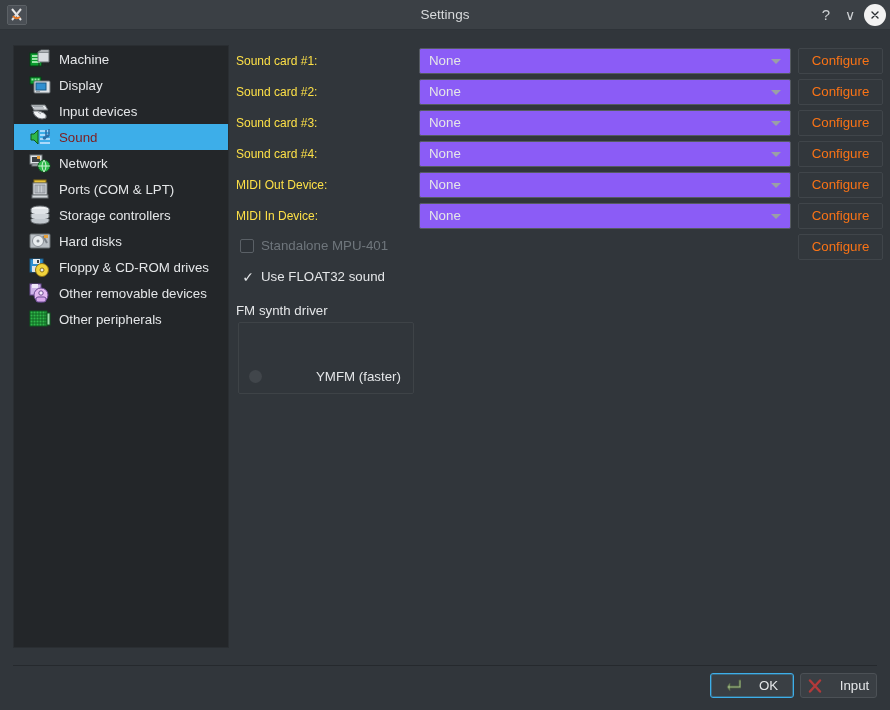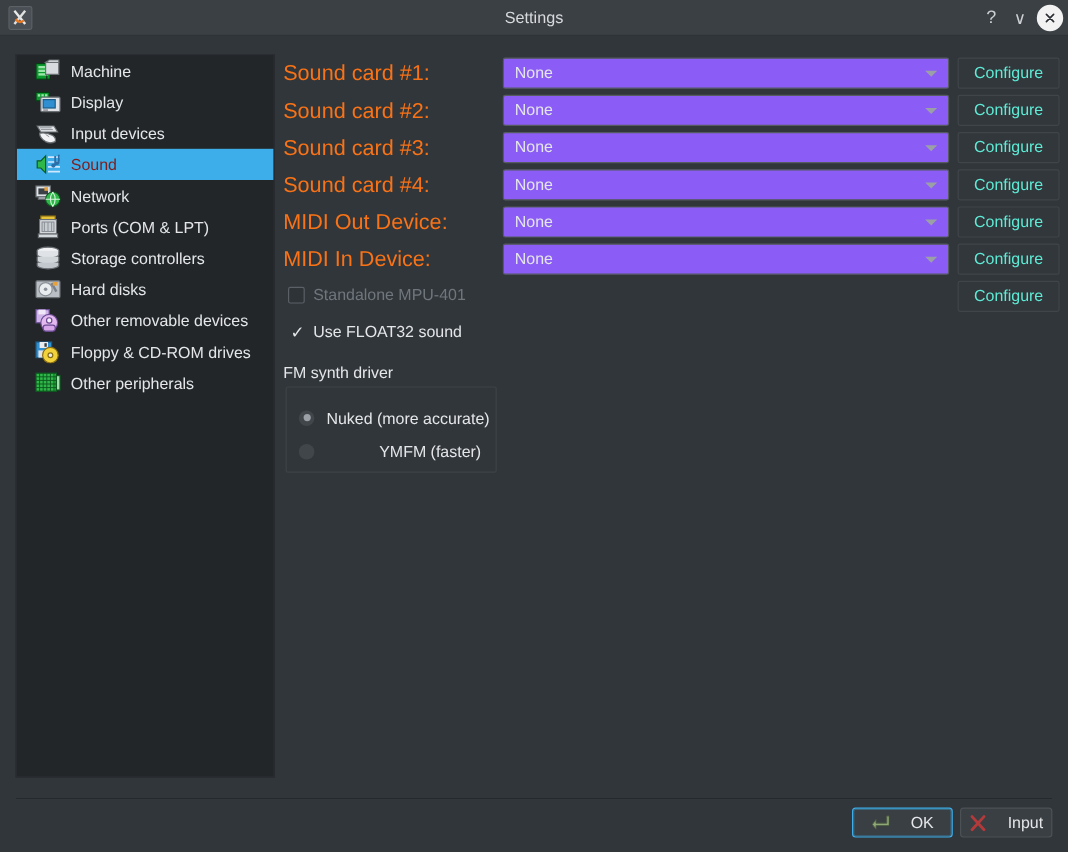--- a/index.html
+++ b/index.html
@@ -95,22 +95,22 @@
 
   
   #main { position: absolute; left: 236px; top: 45px; width: 648px; height: 600px; }
   .row {
     position: absolute;
     left: 0; width: 648px; height: 26px;
   }
   .row-label {
     position: absolute; left: 0; top: 0;
     height: 26px; line-height: 26px;
-    font-size: 18px;
-    color: #f97316;
+    font-size: 12px;
+    color: #fde047;
     white-space: nowrap;
   }
   .combo {
     position: absolute; left: 183px; top: 0;
     width: 372px; height: 26px;
     background: #8b5cf6;
     border: 1px solid #555b61;
     border-radius: 2px;
   }
   .combo-text {
@@ -125,21 +125,21 @@
     border-left: 5px solid transparent;
     border-right: 5px solid transparent;
     border-top: 5px solid #9aa0a6;
   }
   .cfg-btn {
     position: absolute; left: 562px; top: 0;
     width: 85px; height: 26px;
     line-height: 24px;
     text-align: center;
     font-size: 13.3px;
-    color: #5eead4;
+    color: #f97316;
     background: #32373c;
     border: 1px solid #40454a;
     border-radius: 2px;
   }
 
   
   .check-row { position: absolute; left: 0; height: 24px; }
   .cb-box {
     position: absolute; left: 4px; top: 4px;
     width: 14px; height: 14px;
@@ -356,47 +356,47 @@
           <path d="M14 5 L18 12" stroke="#7b8188" stroke-width="2"></path>
           <rect x="15" y="4" width="4" height="3" fill="#e8a13a"></rect>
         </svg>
       </span>
       <span class="side-label">Hard disks</span>
     </div>
 
     <div class="side-item">
       <span class="side-icon">
         <svg width="22" height="20" viewBox="0 0 22 20">
-          <rect x="1" y="1" width="11" height="11" fill="#cdb3e8" stroke="#6b4b93"></rect>
-          <rect x="3" y="1" width="6" height="4" fill="#efe7f8"></rect>
-          <ellipse cx="12" cy="12" rx="7" ry="7" fill="#e3b9f0" stroke="#6b4b93"></ellipse>
-          <rect x="7" y="14" width="10" height="5" rx="2" fill="#d7a7ea" stroke="#6b4b93"></rect>
-          <circle cx="12" cy="10" r="2.2" fill="#f6ecfb" stroke="#6b4b93"></circle>
-        </svg>
-      </span>
-      <span class="side-label">Other removable devices</span>
-    </div>
-
-    <div class="side-item">
-      <span class="side-icon">
-        <svg width="22" height="20" viewBox="0 0 22 20">
           <rect x="1" y="2" width="13" height="13" fill="#2f8fd0" stroke="#1d5a86"></rect>
           <rect x="4" y="2" width="7" height="5" fill="#e9edf0"></rect>
           <rect x="8" y="3" width="2" height="3" fill="#3a4045"></rect>
           <rect x="3" y="9" width="9" height="6" fill="#dfe3e7"></rect>
           <circle cx="13" cy="13" r="6.5" fill="#f2d33c" stroke="#8a6e14"></circle>
           <circle cx="13" cy="13" r="2" fill="#e9edf0" stroke="#8a6e14"></circle>
         </svg>
       </span>
       <span class="side-label">Floppy &amp; CD-ROM drives</span>
     </div>
 
     <div class="side-item">
       <span class="side-icon">
         <svg width="22" height="20" viewBox="0 0 22 20">
+          <rect x="1" y="1" width="11" height="11" fill="#cdb3e8" stroke="#6b4b93"></rect>
+          <rect x="3" y="1" width="6" height="4" fill="#efe7f8"></rect>
+          <ellipse cx="12" cy="12" rx="7" ry="7" fill="#e3b9f0" stroke="#6b4b93"></ellipse>
+          <rect x="7" y="14" width="10" height="5" rx="2" fill="#d7a7ea" stroke="#6b4b93"></rect>
+          <circle cx="12" cy="10" r="2.2" fill="#f6ecfb" stroke="#6b4b93"></circle>
+        </svg>
+      </span>
+      <span class="side-label">Other removable devices</span>
+    </div>
+
+    <div class="side-item">
+      <span class="side-icon">
+        <svg width="22" height="20" viewBox="0 0 22 20">
           <rect x="1" y="2" width="17" height="15" fill="#2fb84a" stroke="#0d5a1e"></rect>
           <g stroke="#0d5a1e" stroke-width="0.8">
             <path d="M4 2 v15 M7 2 v15 M10 2 v15 M13 2 v15 M16 2 v15"></path>
             <path d="M1 5 h17 M1 8 h17 M1 11 h17 M1 14 h17"></path>
           </g>
           <rect x="18" y="4" width="3" height="12" fill="#9fe0ad" stroke="#0d5a1e"></rect>
         </svg>
       </span>
       <span class="side-label">Other peripherals</span>
     </div>
@@ -467,24 +467,20 @@
       <div class="cfg-btn">Configure</div>
     </div>
 
     <div class="check-row" style="top:221px;">
       <span class="cb-tick">✓</span>
       <span class="cb-label">Use FLOAT32 sound</span>
     </div>
 
     <div id="fm-title">FM synth driver</div>
     <div id="fm-group">
-      <div class="radio-row" style="top:14px;">
-        <span class="radio-dot on"></span>
-        <span class="radio-label">Nuked (more accurate)</span>
-      </div>
       <div class="radio-row" style="top:42px;gap:44px;">
         <span class="radio-dot"></span>
         <span class="radio-label">YMFM (faster)</span>
       </div>
     </div>
 
   </div>
 
   <div id="separator"></div>
 

